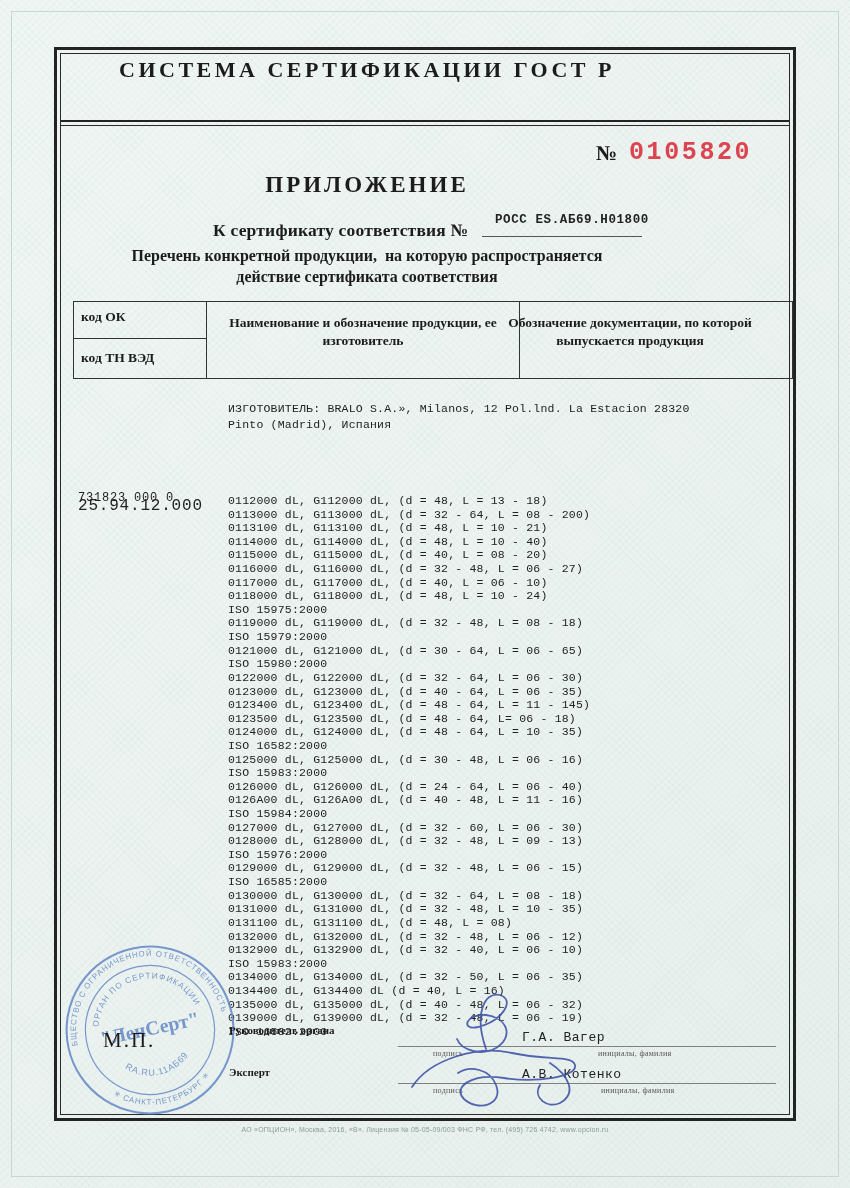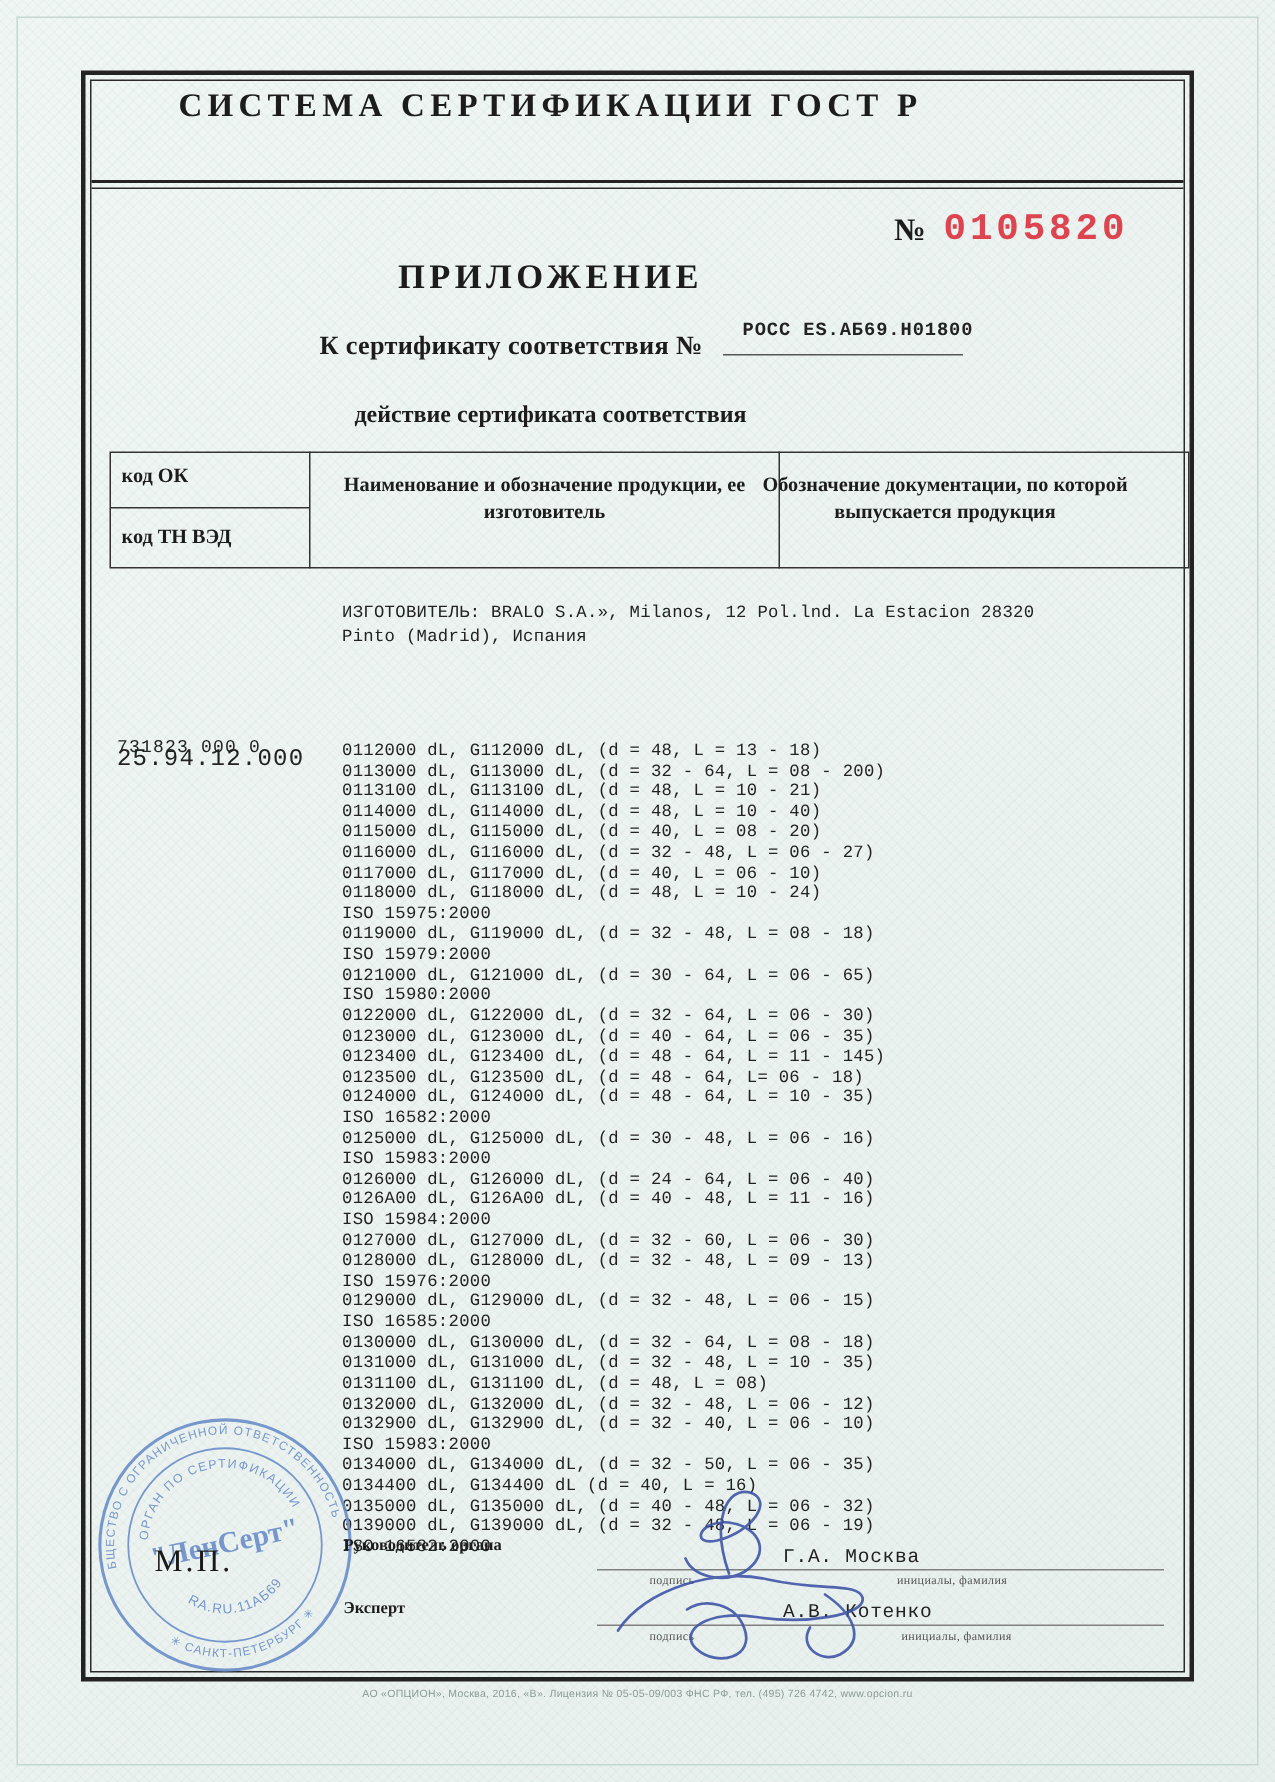--- a/index.html
+++ b/index.html
@@ -81,20 +81,21 @@
 
   <div class="abs num-prefix">№</div>
   <div class="abs num-value" style="color: rgb(221, 68, 80);">0105820</div>
 
   <div class="abs ctr title">ПРИЛОЖЕНИЕ</div>
 
   <div class="abs cert-label">К сертификату соответствия №</div>
   <div class="abs cert-value">РОСС ES.АБ69.Н01800</div>
   <div class="abs cert-line"></div>
 
+  <div class="abs ctr sub sub1">Перечень конкретной продукции,  на которую распространяется</div>
   <div class="abs ctr sub sub2">действие сертификата соответствия</div>
 
   <div class="abs spec-table"></div>
   <div class="abs tv1"></div>
   <div class="abs tv2"></div>
   <div class="abs th-split"></div>
   <div class="abs th th-ok">код ОК</div>
   <div class="abs th th-tnved">код ТН ВЭД</div>
   <div class="abs th th-mid">Наименование и обозначение продукции, ее изготовитель</div>
   <div class="abs th th-right">Обозначение документации, по которой выпускается продукция</div>
@@ -129,21 +130,21 @@
     <text class="st-name" x="100" y="106" text-anchor="middle">"ЛенСерт"</text>
     <text class="st-reg" text-anchor="middle">
       <textPath href="#arcInnerBottom" startOffset="50%">RA.RU.11АБ69</textPath>
     </text>
   </svg>
 
   <div class="abs mp">М.П.</div>
 
   <div class="abs role role1">Руководитель органа</div>
   <div class="abs sig-line sig-line1"></div>
-  <div class="abs sig-name sig-name1">Г.А. Москва</div>
+  <div class="abs sig-name sig-name1">Г.А. Вагер</div>
   <div class="abs cap cap-s1">подпись</div>
   <div class="abs cap cap-i1">инициалы, фамилия</div>
 
   <div class="abs role role2">Эксперт</div>
   <div class="abs sig-line sig-line2"></div>
   <div class="abs sig-name sig-name2">А.В. Котенко</div>
   <div class="abs cap cap-s2">подпись</div>
   <div class="abs cap cap-i2">инициалы, фамилия</div>
 
   <svg class="sign-overlay" viewBox="0 0 210 140" style="color: rgb(60, 82, 166);">

